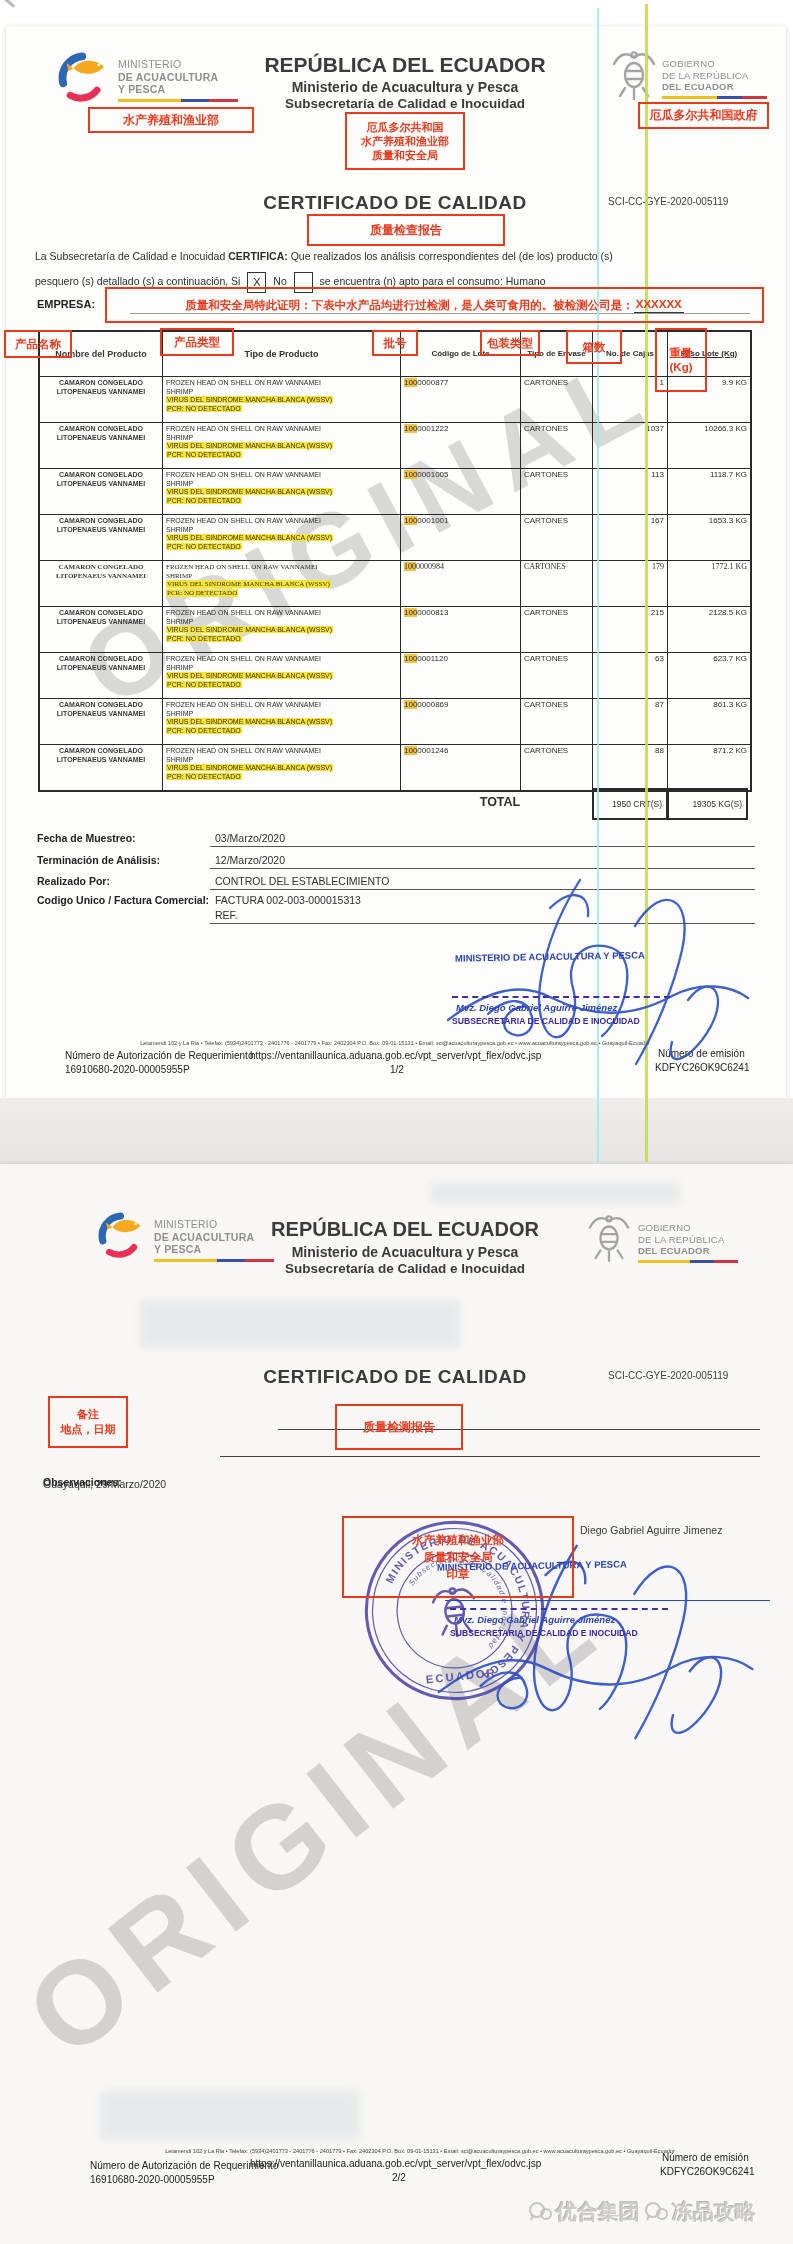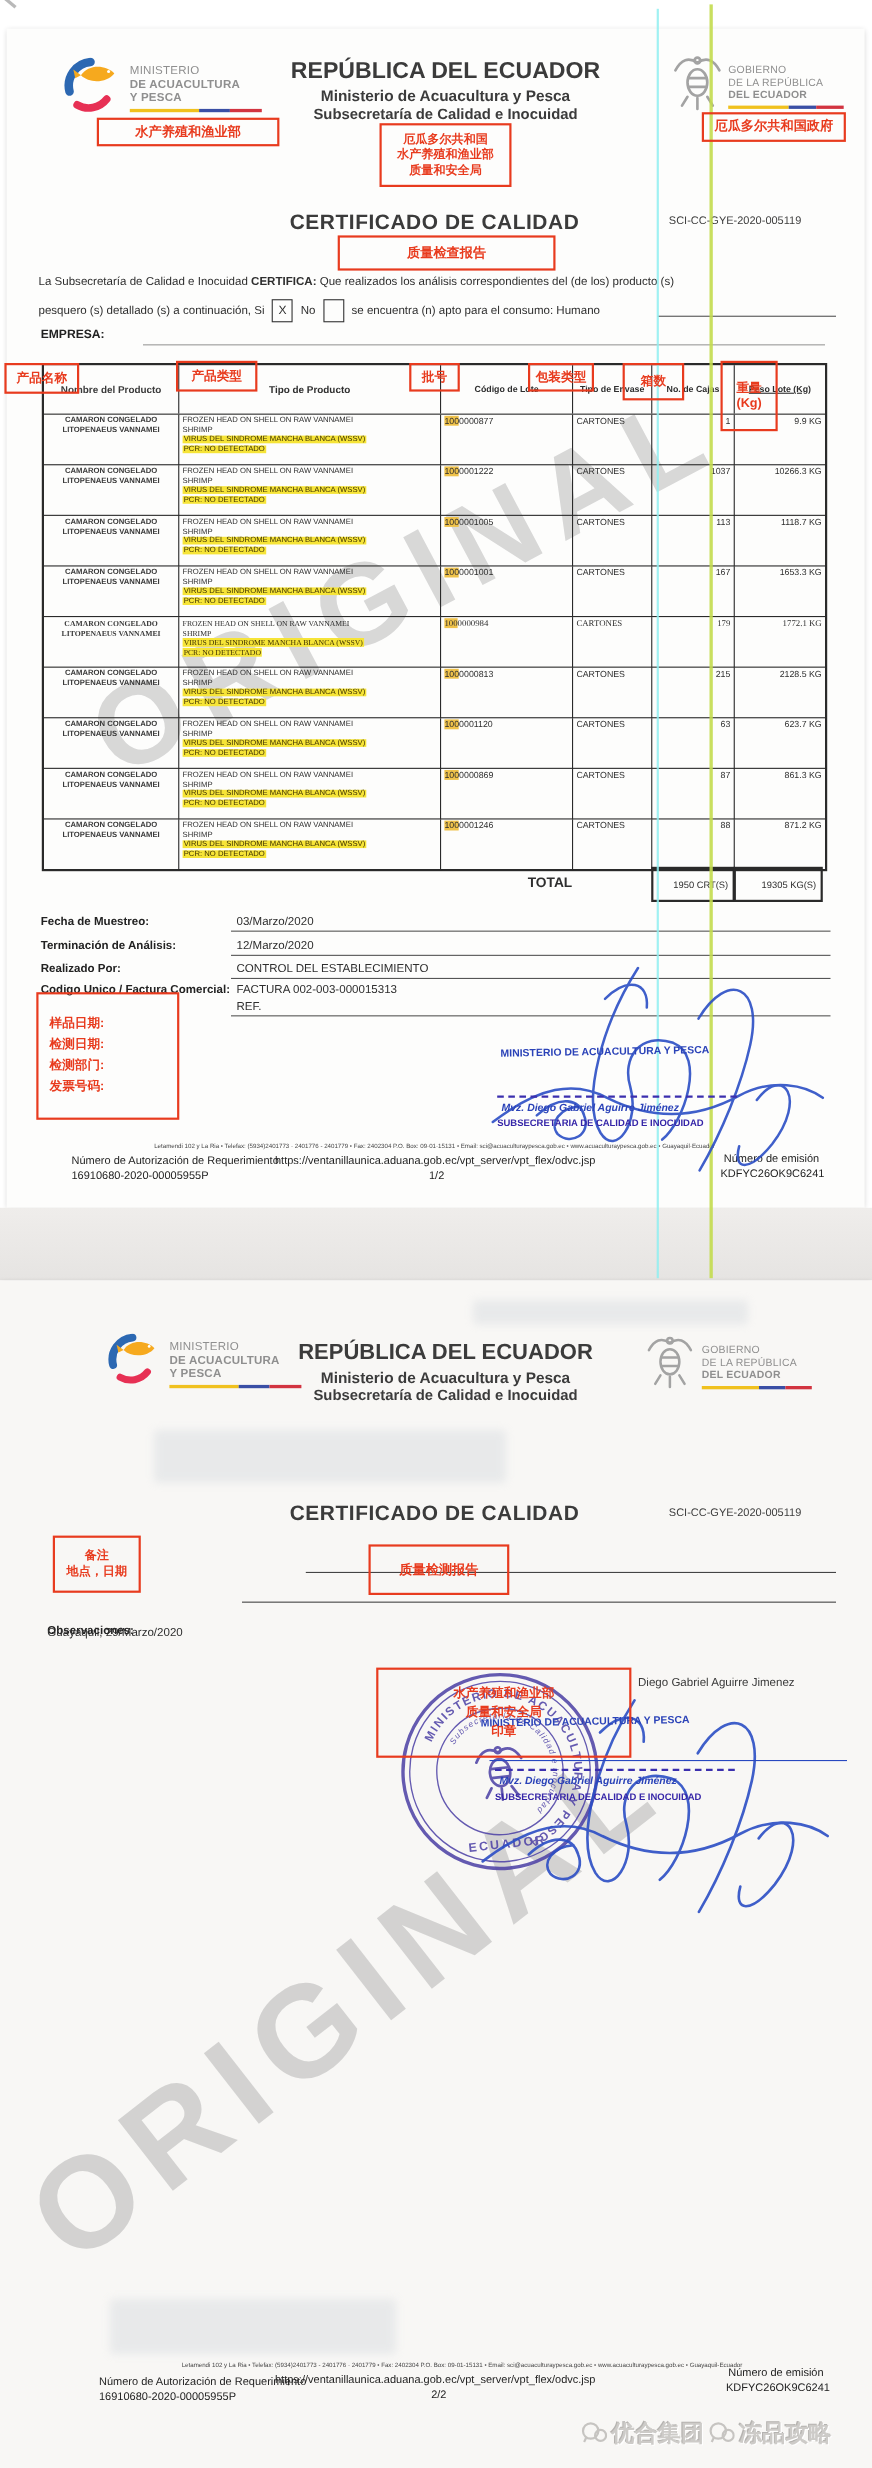--- a/index.html
+++ b/index.html
@@ -127,21 +127,21 @@
   <div class="abs logotxt" style="left:662px;top:58px;z-index:10;width:105px;font-size:9.5px;line-height:11.5px;">
     <div>GOBIERNO</div>
     <div>DE LA REPÚBLICA</div>
     <div style="font-weight:bold">DEL ECUADOR</div>
     <div class="tricolor">
         <i class="ty"></i>
         <i class="tb"></i>
         <i class="tr"></i>
       </div>
   </div>
-  <div class="rbox" style="left:638px;top:102px;width:127px;height:23px;font-family:Liberation Mono, monospace;">
+  <div class="rbox" style="left:638px;top:102px;width:127px;height:23px;">
     <span>厄瓜多尔共和国政府</span>
   </div>
 
   <div class="abs doc-title" style="left:170px;top:192px;width:450px;text-align:center;font-size:19px;letter-spacing:.5px;z-index:10;">CERTIFICADO DE CALIDAD</div>
   <div class="abs" style="left:608px;top:196px;font-size:10px;color:#3e3e3e;z-index:10;">SCI-CC-GYE-2020-005119</div>
   <div class="rbox" style="left:307px;top:214px;width:194px;height:28px;">
     <span>质量检查报告</span>
   </div>
 
   <div class="abs" style="left:35px;top:250px;width:745px;font-size:10.5px;z-index:10;">
@@ -152,20 +152,24 @@
     <span class="chk">X</span>
     <span>No</span>
     <span class="chk"></span>
     <span>se encuentra (n) apto para el consumo:</span>
     <span>Humano</span>
   </div>
   <div class="fline" style="left:598px;top:286px;width:162px;"></div>
 
   <div class="abs flabel" style="left:37px;top:298px;font-size:11px;z-index:10;">EMPRESA:</div>
   <div class="fline" style="left:130px;top:312px;width:620px;border-color:#999;"></div>
+  <div class="rbox" style="left:105px;top:287px;width:655px;height:32px;font-size:11.5px;flex-direction:row;align-items:center;justify-content:center;">
+    <span>质量和安全局特此证明：下表中水产品均进行过检测，是人类可食用的。被检测公司是：</span>
+    <span style="border-bottom:1.5px solid #333;padding:0 2px;">XXXXXX</span>
+  </div>
 
   <div class="wm" style="left:55px;top:470px;font-size:105px;transform:rotate(-28deg);">ORIGINAL</div>
 
   <div id="tbl" style="height:458px;">
     <div class="thead">
       <div class="c c1">
           <span>Nombre del Producto</span>
         </div>
       <div class="c c2" style="justify-content:center;">
           <span style="width:110px;">Tipo de Producto</span>
@@ -360,26 +364,20 @@
   <div class="frow" style="top:875px;"><span class="flabel">Realizado Por:</span></div>
   <div class="frow" style="left:215px;top:875px;">CONTROL DEL ESTABLECIMIENTO</div>
   <div class="fline" style="left:210px;top:888px;width:545px;"></div>
 
   <div class="frow" style="top:894px;"><span class="flabel">Codigo Unico / Factura Comercial:</span></div>
   <div class="frow" style="left:215px;top:894px;">FACTURA 002-003-000015313</div>
 
   <div class="frow" style="left:215px;top:909px;">REF.</div>
   <div class="fline" style="left:210px;top:922px;width:545px;"></div>
 
-  <div class="rbox" style="left:33px;top:902px;width:116px;height:112px;font-size:11.5px;line-height:19px;align-items:flex-start;padding-left:10px;">
-    <span>样品日期:</span>
-      <span>检测日期:</span>
-    <span>检测部门:</span>
-      <span>发票号码:</span>
-  </div>
 
   <div class="abs blue" style="left:455px;top:951px;font-size:9.5px;font-weight:bold;z-index:36;transform:rotate(-1deg);">MINISTERIO DE ACUACULTURA Y PESCA</div>
   <svg class="sigwrap" style="left:430px;top:868px;" width="330" height="210" viewBox="0 0 330 210">
       <use href="#sigpaths"></use>
     </svg>
   <div class="abs" style="left:452px;top:996px;width:218px;border-bottom:2px dashed #3b2fae;z-index:36;"></div>
   <div class="abs blue" style="left:456px;top:1002px;font-size:9.5px;font-weight:bold;font-style:italic;z-index:36;">Mvz. Diego Gabriel Aguirre Jiménez</div>
   <div class="abs blue" style="left:452px;top:1016px;font-size:8.6px;font-weight:bold;z-index:36;color:#3626a8;">SUBSECRETARIA DE CALIDAD E INOCUIDAD</div>
 
   <div class="abs fine" style="left:95px;top:1040px;width:600px;">Letamendi 102 y La Ria • Telefax: (5934)2401773 - 2401776 - 2401779 • Fax: 2402304 P.O. Box: 09-01-15131 • Email: sci@acuaculturaypesca.gob.ec • www.acuaculturaypesca.gob.ec • Guayaquil-Ecuador</div>

